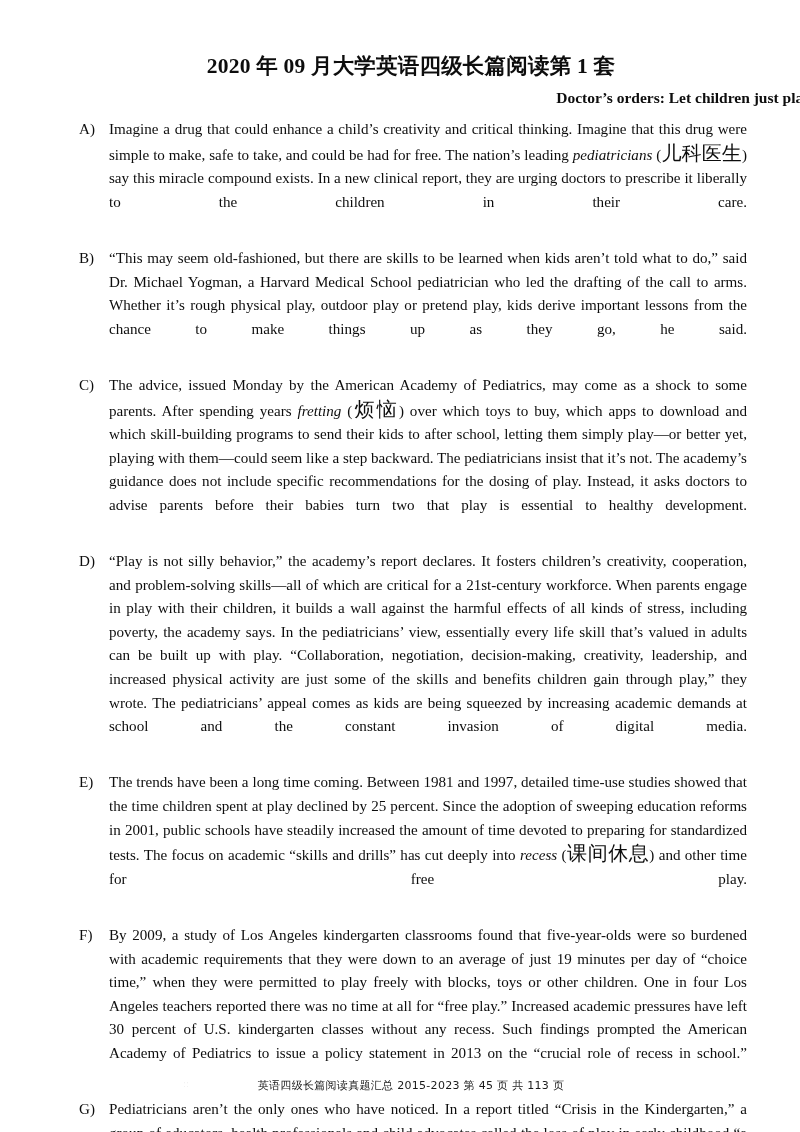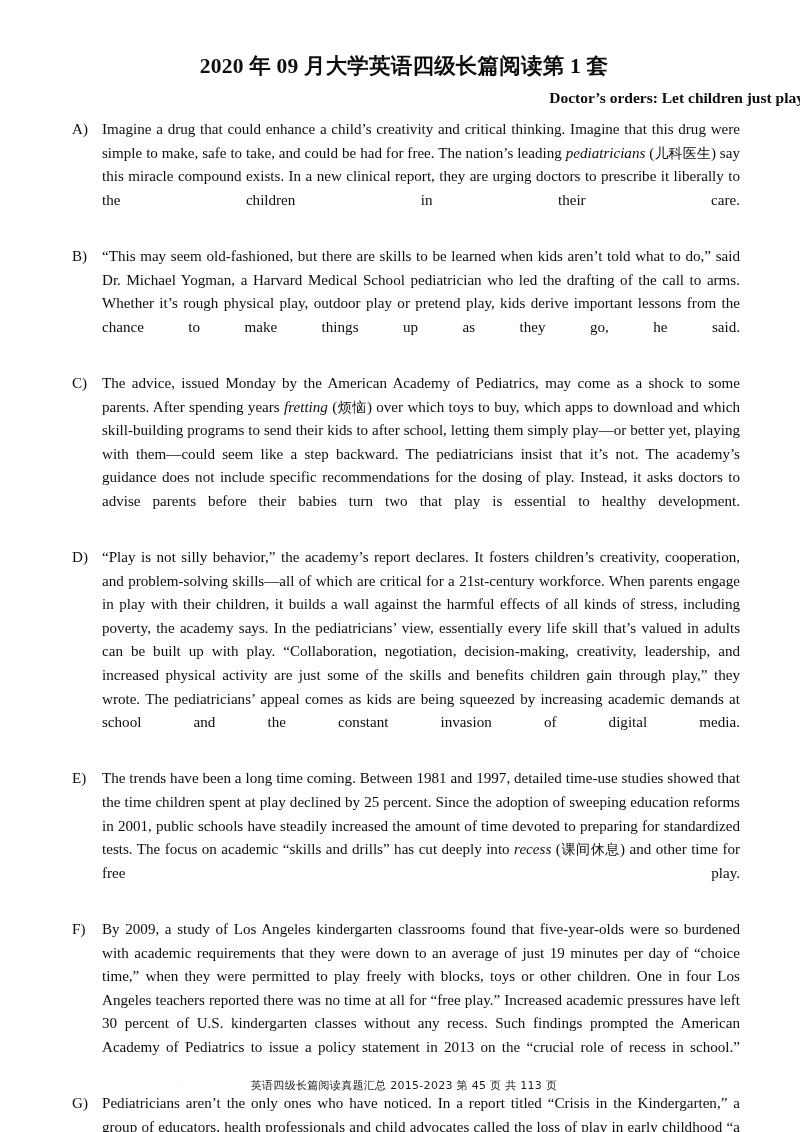--- a/index.html
+++ b/index.html
@@ -11,21 +11,21 @@
     width: 800px;
     height: 1132px;
     position: relative;
     font-family: "Liberation Serif", "DejaVu Serif", serif;
     color: #0d0d0d;
     overflow: hidden;
   }
 
   .page {
     position: absolute;
-    left: 4px;
+    left: 11px;
     top: 0;
     width: 764px;
     height: 1132px;
     box-sizing: border-box;
   }
 
   
   .doc-title {
     position: absolute;
     left: 0;
@@ -89,21 +89,21 @@
     content: "";
     display: inline-block;
     width: 100%;
   }
 
   i, .ital { }
 
   .cjk {
     font-family: "DejaVu Sans", "Liberation Sans", sans-serif;
     font-style: normal;
-    font-size: 14px;
+    font-size: 20px;
     margin-top: 19px;
   }
 
   
   .footer {
     position: absolute;
     left: 0;
     top: 1078px;
     width: 800px;
     text-align: center;

